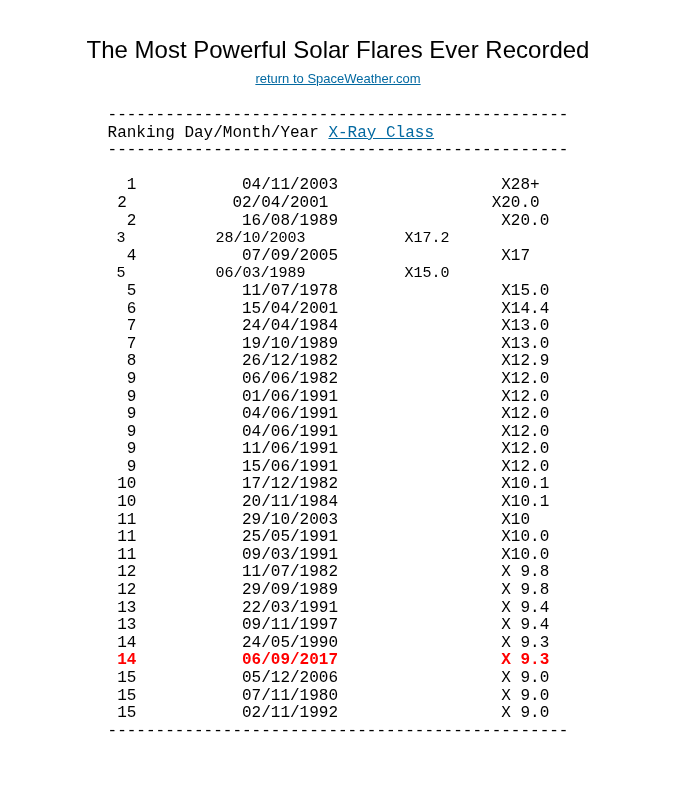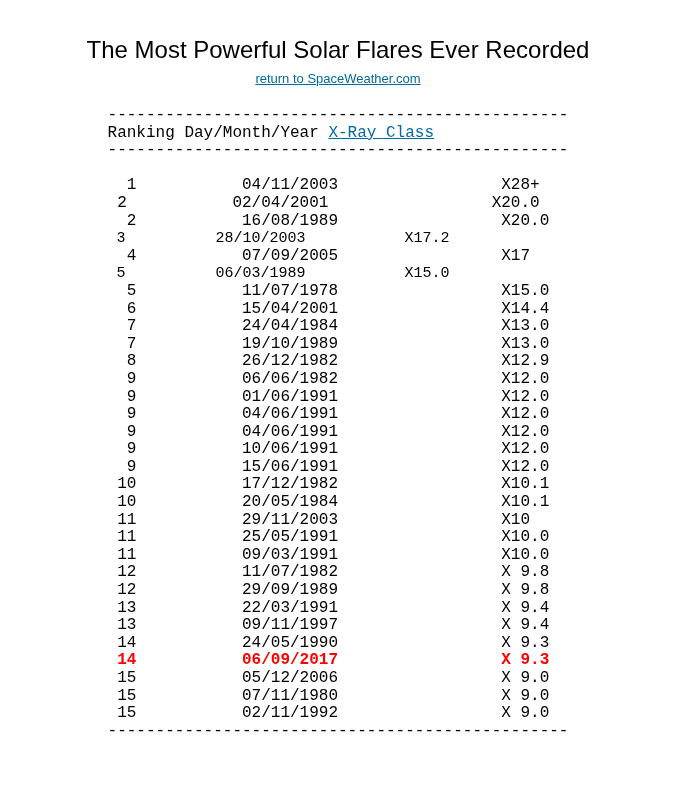--- a/index.html
+++ b/index.html
@@ -82,25 +82,25 @@
 <span class="small"> 5          06/03/1989           X15.0</span>
 <span>  5           11/07/1978                 X15.0</span>
 <span>  6           15/04/2001                 X14.4</span>
 <span>  7           24/04/1984                 X13.0</span>
 <span>  7           19/10/1989                 X13.0</span>
 <span>  8           26/12/1982                 X12.9</span>
 <span>  9           06/06/1982                 X12.0</span>
 <span>  9           01/06/1991                 X12.0</span>
 <span>  9           04/06/1991                 X12.0</span>
 <span>  9           04/06/1991                 X12.0</span>
-<span>  9           10/06/1991                 X12.0</span>
+<span>  9           11/06/1991                 X12.0</span>
 <span>  9           15/06/1991                 X12.0</span>
 <span> 10           17/12/1982                 X10.1</span>
-<span> 10           20/05/1984                 X10.1</span>
-<span> 11           29/11/2003                 X10</span>
+<span> 10           20/11/1984                 X10.1</span>
+<span> 11           29/10/2003                 X10</span>
 <span> 11           25/05/1991                 X10.0</span>
 <span> 11           09/03/1991                 X10.0</span>
 <span> 12           11/07/1982                 X 9.8</span>
 <span> 12           29/09/1989                 X 9.8</span>
 <span> 13           22/03/1991                 X 9.4</span>
 <span> 13           09/11/1997                 X 9.4</span>
 <span> 14           24/05/1990                 X 9.3</span>
 <span class="red"> 14           06/09/2017                 X 9.3</span>
 <span> 15           05/12/2006                 X 9.0</span>
 <span> 15           07/11/1980                 X 9.0</span>

